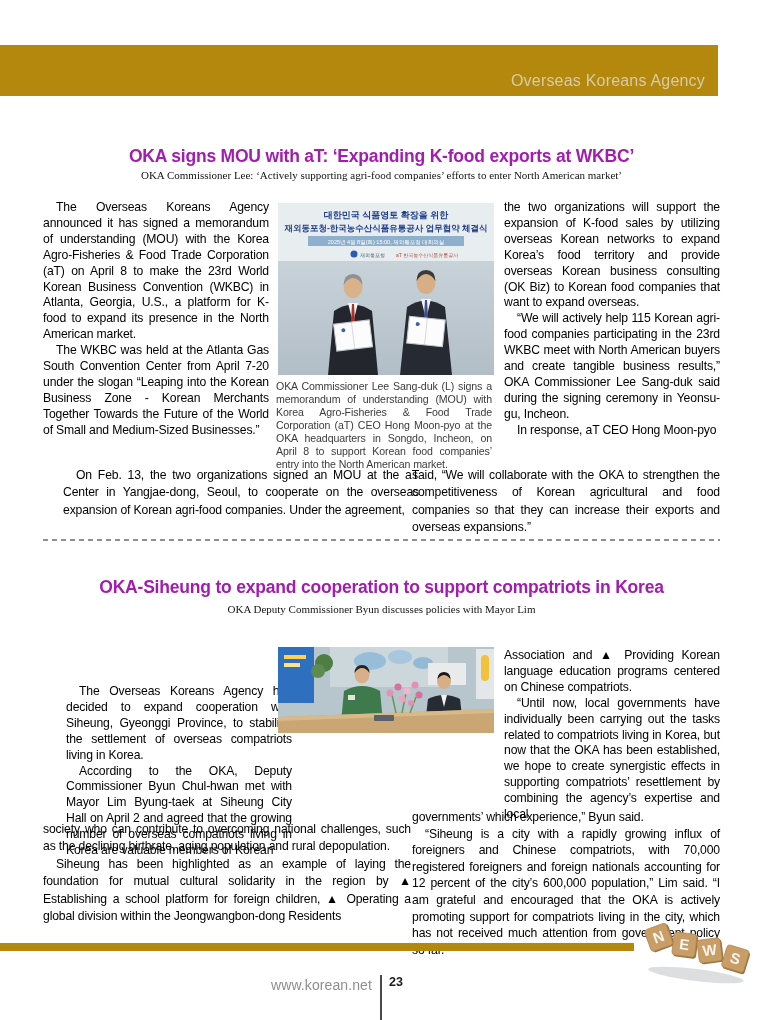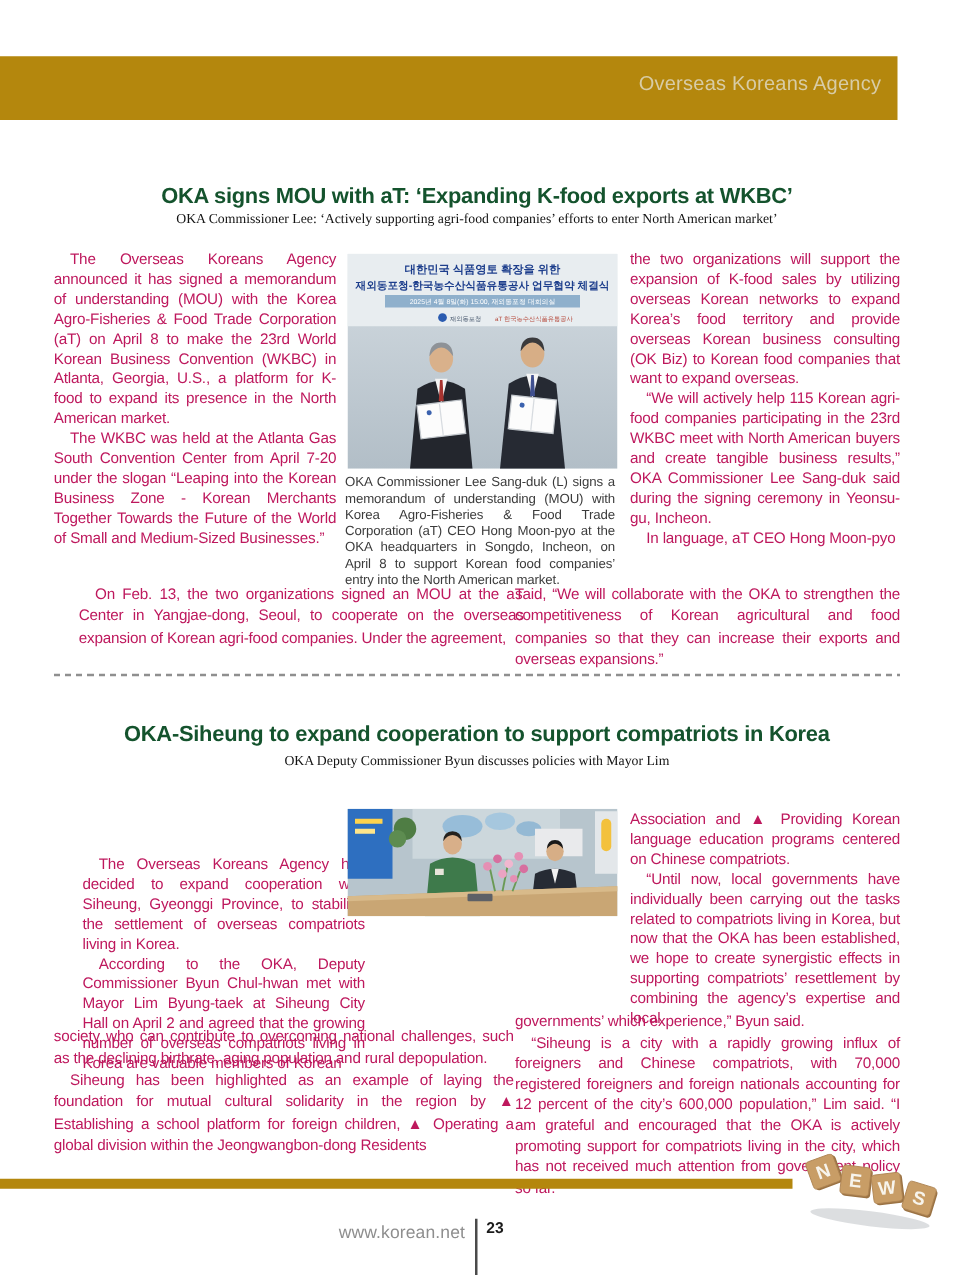--- a/index.html
+++ b/index.html
@@ -3,35 +3,35 @@
 <meta charset="utf-8">
 <style>
   html,body { margin:0; padding:0; background:#ffffff; }
   .page {
     position:relative; width:762px; height:1020px; background:#ffffff;
     font-family:"Liberation Sans", sans-serif; overflow:hidden;
   }
   .header-bar {
     position:absolute; left:0; top:45px; width:718px; height:51px;
     background:#b4870d; box-sizing:border-box;
-    display:flex; align-items:center; justify-content:flex-end;
+    display:flex; align-items:flex-end; justify-content:flex-end;
     padding:0 13px 6px 0;
   }
   .header-bar .hdr-text { color:#d8cca6; font-size:16px; letter-spacing:0.2px; }
 
   .headline {
     position:absolute; left:43px; width:677px; text-align:center;
-    color:#14532d; font-weight:bold; font-size:17.5px; letter-spacing:-0.2px;
+    color:#a21caf; font-weight:bold; font-size:17.5px; letter-spacing:-0.2px;
   }
   .subtitle {
     position:absolute; left:43px; width:677px; text-align:center;
     font-family:"Liberation Serif", serif; font-size:11px; color:#121212;
   }
   .bodytxt {
-    position:absolute; font-size:12.2px; line-height:15.9px; color:#be185d;
+    position:absolute; font-size:12.2px; line-height:15.9px; color:#000000;
     text-align:justify; letter-spacing:-0.15px;
   }
   .bodytxt p { margin:0; text-indent:13px; }
   .bodytxt p.noind { text-indent:0; }
   .wide { line-height:17.4px; }
 
   .caption {
     position:absolute; font-size:10.6px; line-height:13px; color:#3b3b3b;
     text-align:justify; letter-spacing:-0.1px;
   }
@@ -109,21 +109,21 @@
         <line x1="148" y1="116" x2="148" y2="141" stroke="#d7dbe0" stroke-width="1"></line>
         <circle cx="139" cy="122" r="2" fill="#3b62ae"></circle>
       </g>
     </g>
   </svg>
   <div class="caption" style="left:276px; top:380px; width:216px;">OKA Commissioner Lee Sang-duk (L) signs a memorandum of understanding (MOU) with Korea Agro-Fisheries &amp; Food Trade Corporation (aT) CEO Hong Moon-pyo at the OKA headquarters in Songdo, Incheon, on April 8 to support Korean food companies’ entry into the North American market.</div>
 
   <div class="bodytxt" style="left:504px; top:200px; width:216px;">
     <p class="noind">the two organizations will support the expansion of K-food sales by utilizing overseas Korean networks to expand Korea’s food territory and provide overseas Korean business consulting (OK Biz) to Korean food companies that want to expand overseas.</p>
     <p>“We will actively help 115 Korean agri-food companies participating in the 23rd WKBC meet with North American buyers and create tangible business results,” OKA Commissioner Lee Sang-duk said during the signing ceremony in Yeonsu-gu, Incheon.</p>
-    <p>In language, aT CEO Hong Moon-pyo</p>
+    <p>In response, aT CEO Hong Moon-pyo</p>
   </div>
 
   <div class="bodytxt wide" style="left:43px; top:467px; width:356px;margin-left:20px;">
     <p>On Feb. 13, the two organizations signed an MOU at the aT Center in Yangjae-dong, Seoul, to cooperate on the overseas expansion of Korean agri-food companies. Under the agreement,</p>
   </div>
   <div class="bodytxt wide" style="left:412px; top:467px; width:308px;">
     <p class="noind">said, “We will collaborate with the OKA to strengthen the competitiveness of Korean agricultural and food companies so that they can increase their exports and overseas expansions.”</p>
   </div>
 
   <div class="dashline"></div>

